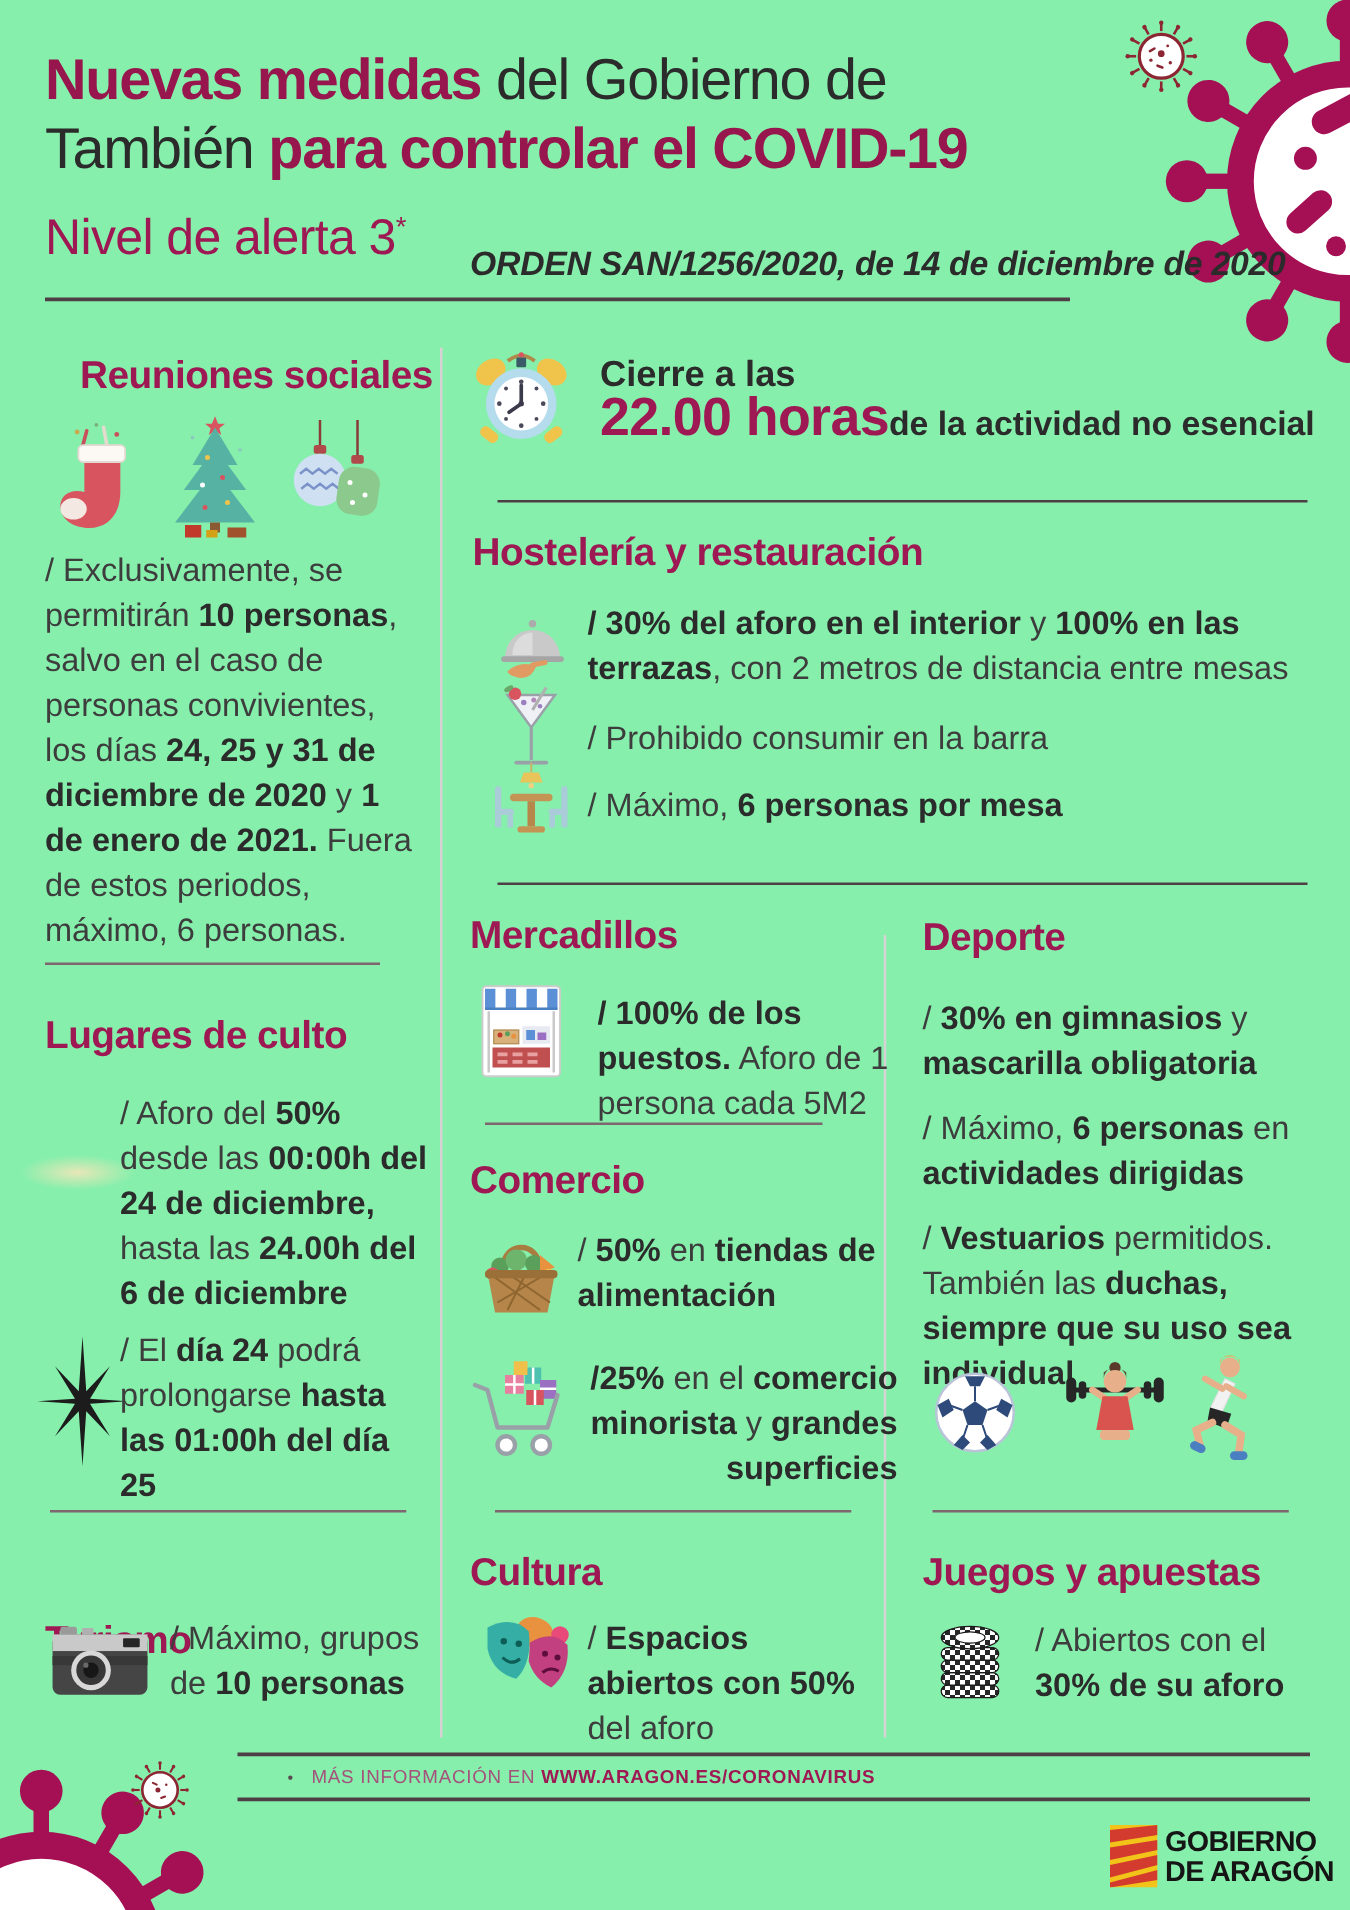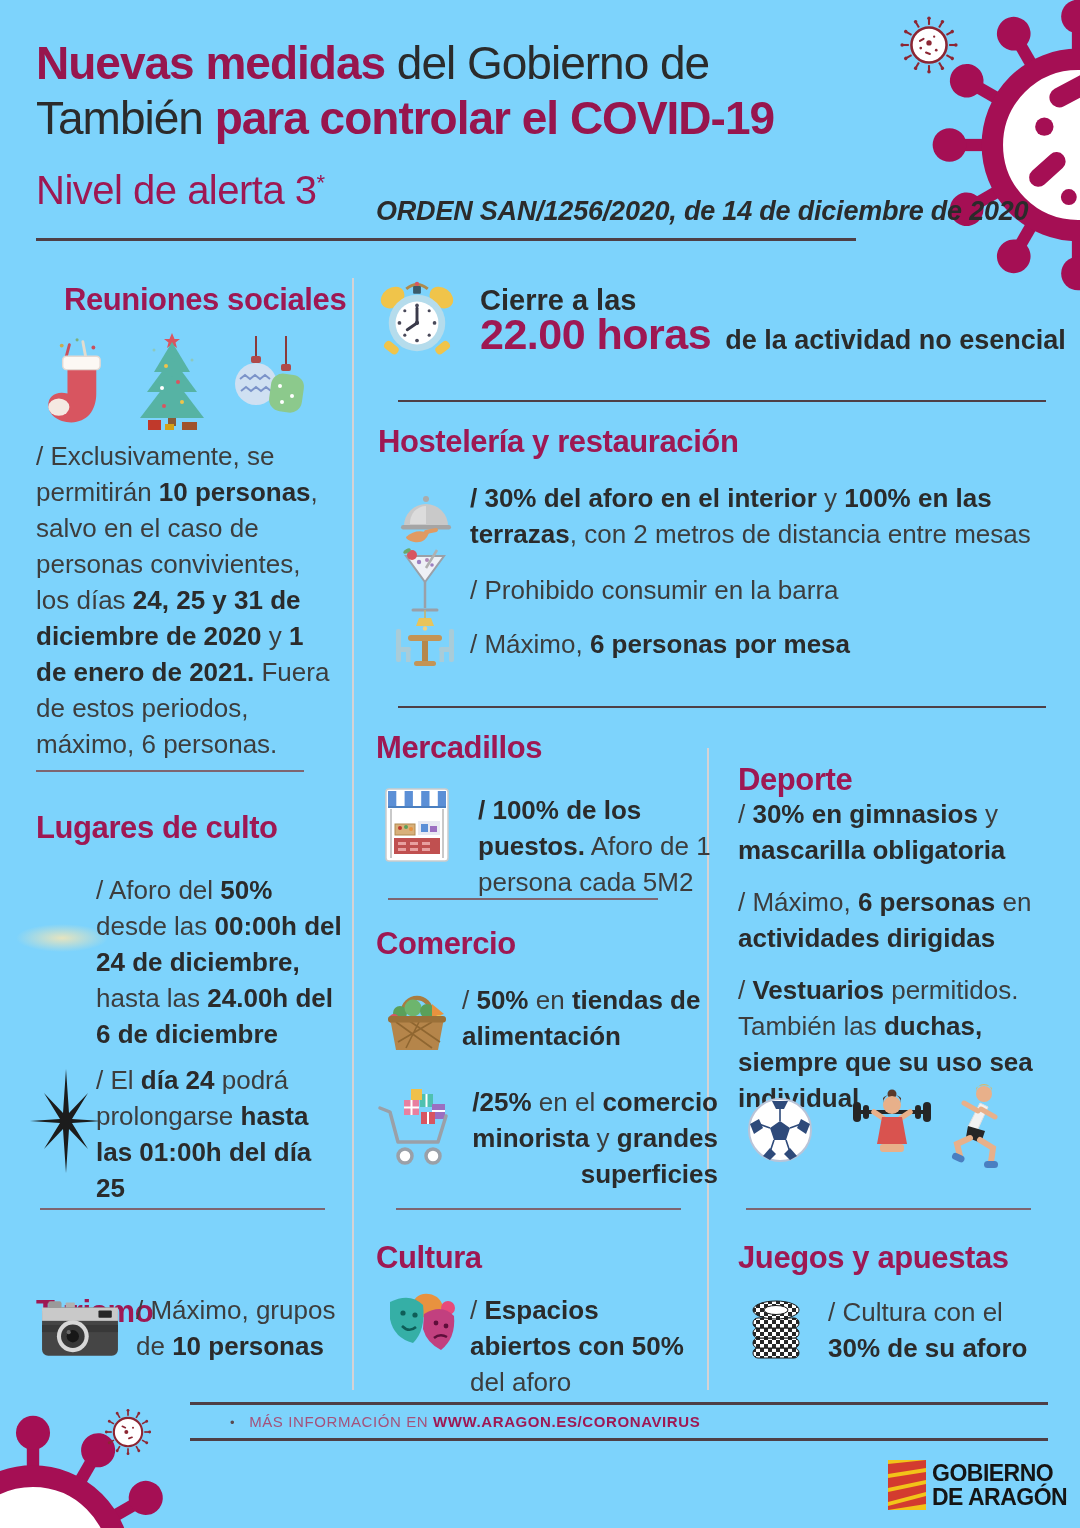--- a/index.html
+++ b/index.html
@@ -3,38 +3,38 @@
 <meta charset="utf-8">
 <style>
   :root{
     --accent:#9E1853;
     --virus:#A50F54;
     --txt:#3D3D3D;
   }
   html,body{margin:0;padding:0;background:#e9e9e9;}
   #page{
     position:relative;width:1080px;height:1528px;margin:0 auto;
-    background:#7dd3fc;overflow:hidden;
+    background:#86efac;overflow:hidden;
     font-family:"Liberation Sans", sans-serif;color:var(--txt);
   }
   .abs{position:absolute;}
   .h{font-weight:700;color:var(--accent);font-size:31px;letter-spacing:-0.4px;}
   .body{font-size:26px;line-height:36px;color:var(--txt);}
   .body b{color:#2B2B2B;}
   .rule{background:#7E6570;height:2px;}
   .rule-dark{background:#4E3F46;height:3px;}
   .vdiv{background:#D6D2D4;width:2px;}
   .title{font-size:46px;line-height:55px;letter-spacing:-1px;color:#2B2B2B;}
   .title .acc{color:#97164E;font-weight:700;}
   .alert{font-size:40px;color:var(--accent);letter-spacing:-0.5px;}
   .alert sup{font-size:22px;}
   .order{font-size:27px;font-style:italic;font-weight:700;color:#2B2B2B;letter-spacing:-0.2px;}
   .cierre-intro{font-size:29px;font-weight:700;color:#2B2B2B;}
   .cierre-time{font-size:43px;font-weight:700;color:var(--accent);letter-spacing:-0.5px;}
-  .cierre-scope{font-size:27px;font-weight:700;color:#2B2B2B;margin-left:14px;}
+  .cierre-scope{font-size:27px;font-weight:700;color:#2B2B2B;}
   .finfo{font-size:15px;letter-spacing:0.6px;color:#A4527B;}
   .finfo .dot{color:#5a4a50;margin-right:14px;font-size:13px;}
   .finfo b{color:var(--accent);}
   .logo-txt{font-size:23px;line-height:24px;font-weight:700;color:#151515;letter-spacing:-0.5px;}
 </style>
 </head>
 <body>
 
 <svg width="0" height="0" style="position:absolute">
   <defs>
@@ -392,21 +392,21 @@
           <path d="M54 28 V40" stroke="#FFFFFF" stroke-width="2"></path>
       </g>
       <path d="M6 24 L16 28 L24 58 H64 L72 32" fill="none" stroke="#9AA0A8" stroke-width="3.5" stroke-linecap="round" stroke-linejoin="round"></path>
       <circle cx="31" cy="72" r="7" fill="#FFFFFF" stroke="#9AA0A8" stroke-width="3.5"></circle>
       <circle cx="59" cy="72" r="7" fill="#FFFFFF" stroke="#9AA0A8" stroke-width="3.5"></circle>
     </svg>
   </div>
   <p class="abs body" style="left:462px;top:1084px;width:256px;margin:0;text-align:right;"><b>/25%</b><span> en el </span><b>comercio minorista</b><span> y </span><b>grandes superficies</b></p>
   <div class="abs rule" style="left:396px;top:1208px;width:285px;"></div>
 
-  <div class="abs h" style="left:738px;top:762px;">Deporte</div>
+  <div class="abs h" style="left:738px;top:732px;">Deporte</div>
   <p class="abs body" style="left:738px;top:796px;width:306px;margin:0;"><span>/ </span><b>30% en gimnasios</b><span> y </span><b>mascarilla obligatoria</b></p>
   <p class="abs body" style="left:738px;top:884px;width:312px;margin:0;"><span>/ Máximo, </span><b>6 personas</b><span> en </span><b>actividades dirigidas</b></p>
   <p class="abs body" style="left:738px;top:972px;width:312px;margin:0;"><span>/ </span><b>Vestuarios</b><span> permitidos. También las </span><b>duchas, siempre que su uso sea individual</b></p>
 
   <div class="abs" style="left:746px;top:1096px;">
     <svg width="68" height="68" viewBox="0 0 68 68">
       <circle cx="34" cy="34" r="31" fill="#FFFFFF" stroke="#B9C4D8" stroke-width="2"></circle>
       <g fill="#2E4A7A">
         <polygon points="34,25 44,32 40,44 28,44 24,32"></polygon>
         <polygon points="26,5 42,5 38,13 30,13"></polygon>
@@ -488,21 +488,21 @@
   <div class="abs" style="left:748px;top:1292px;">
     <svg width="56" height="70" viewBox="0 0 56 70">
       <rect x="5" y="56" width="46" height="10" rx="5" fill="url(#chk)" stroke="#1A1A1A"></rect>
       <rect x="5" y="46" width="46" height="10" rx="5" fill="url(#chk)" stroke="#1A1A1A"></rect>
       <rect x="5" y="36" width="46" height="10" rx="5" fill="url(#chk)" stroke="#1A1A1A"></rect>
       <rect x="5" y="26" width="46" height="10" rx="5" fill="url(#chk)" stroke="#1A1A1A"></rect>
       <ellipse cx="28" cy="18" rx="23" ry="9" fill="url(#chk)" stroke="#1A1A1A"></ellipse>
       <ellipse cx="28" cy="18" rx="12" ry="4.5" fill="#FFFFFF" stroke="#1A1A1A"></ellipse>
     </svg>
   </div>
-  <p class="abs body" style="left:828px;top:1294px;width:222px;margin:0;"><span>/ Cultura con el </span><b>30% de su aforo</b></p>
+  <p class="abs body" style="left:828px;top:1294px;width:222px;margin:0;"><span>/ Abiertos con el </span><b>30% de su aforo</b></p>
 
   <div class="abs rule-dark" style="left:190px;top:1402px;width:858px;"></div>
   <div class="abs finfo" style="left:230px;top:1413px;">
     <span class="dot">•</span><span>MÁS INFORMACIÓN EN </span><b>WWW.ARAGON.ES/CORONAVIRUS</b>
   </div>
   <div class="abs rule-dark" style="left:190px;top:1438px;width:858px;"></div>
 
   <div class="abs" style="left:888px;top:1460px;">
     <svg width="38" height="50" viewBox="0 0 38 50">
       <rect width="38" height="50" fill="#F2C419"></rect>

